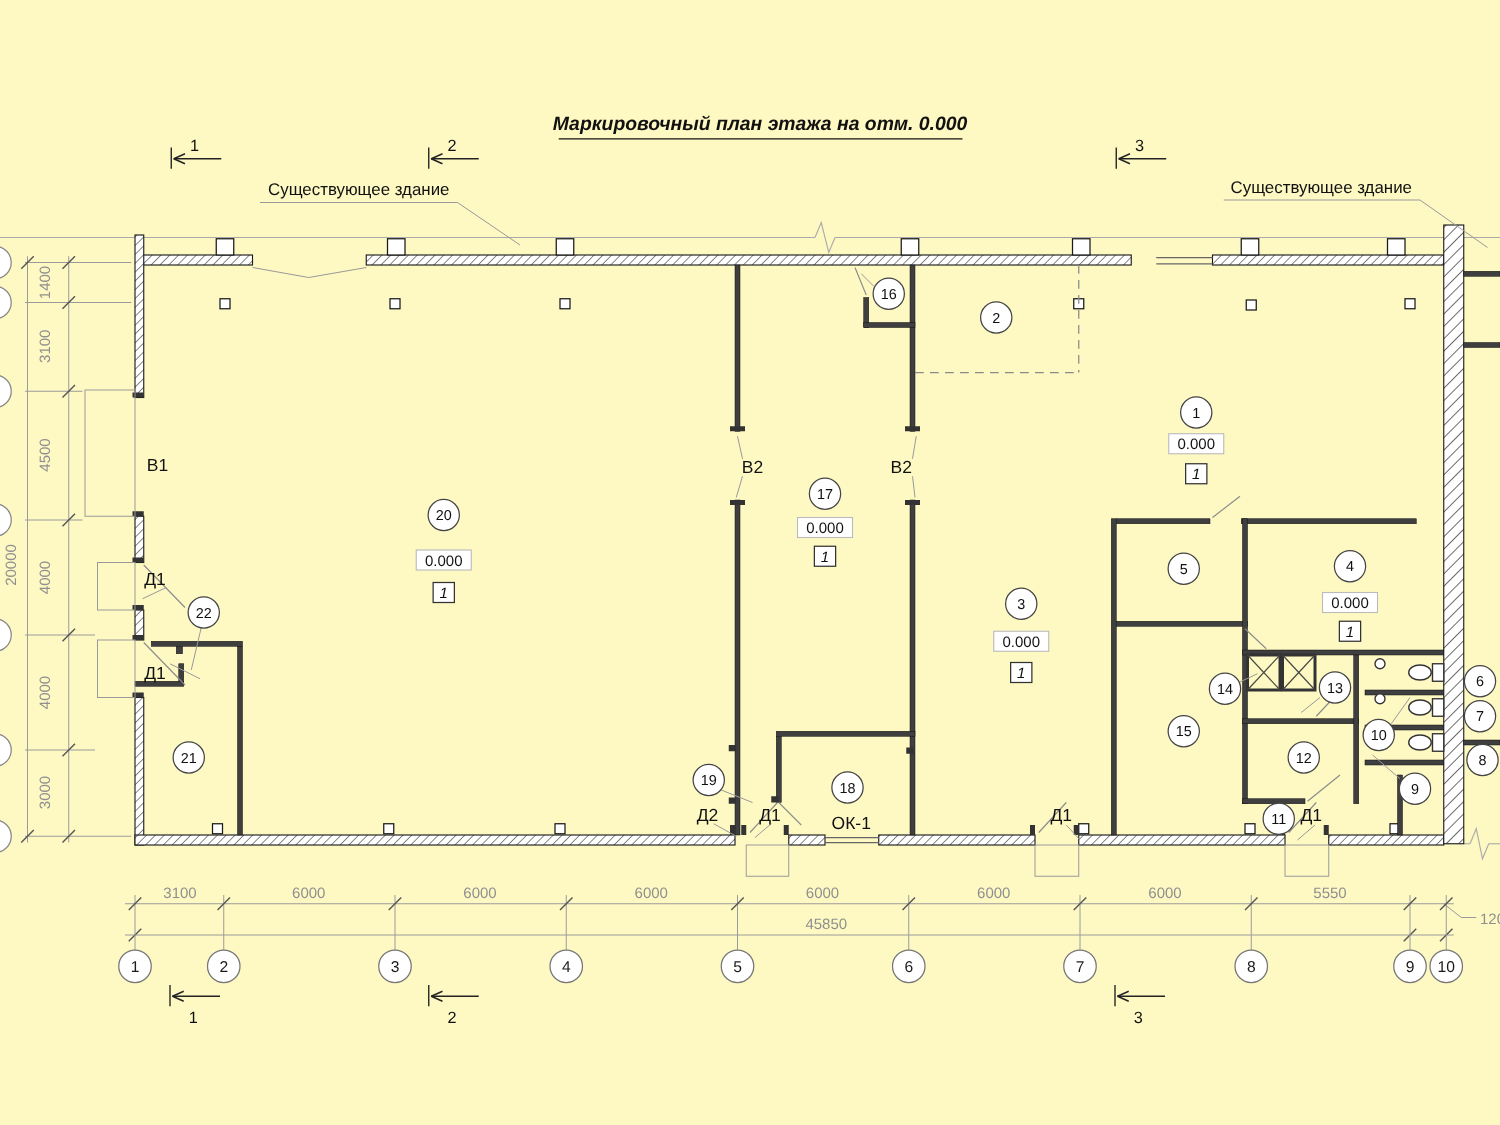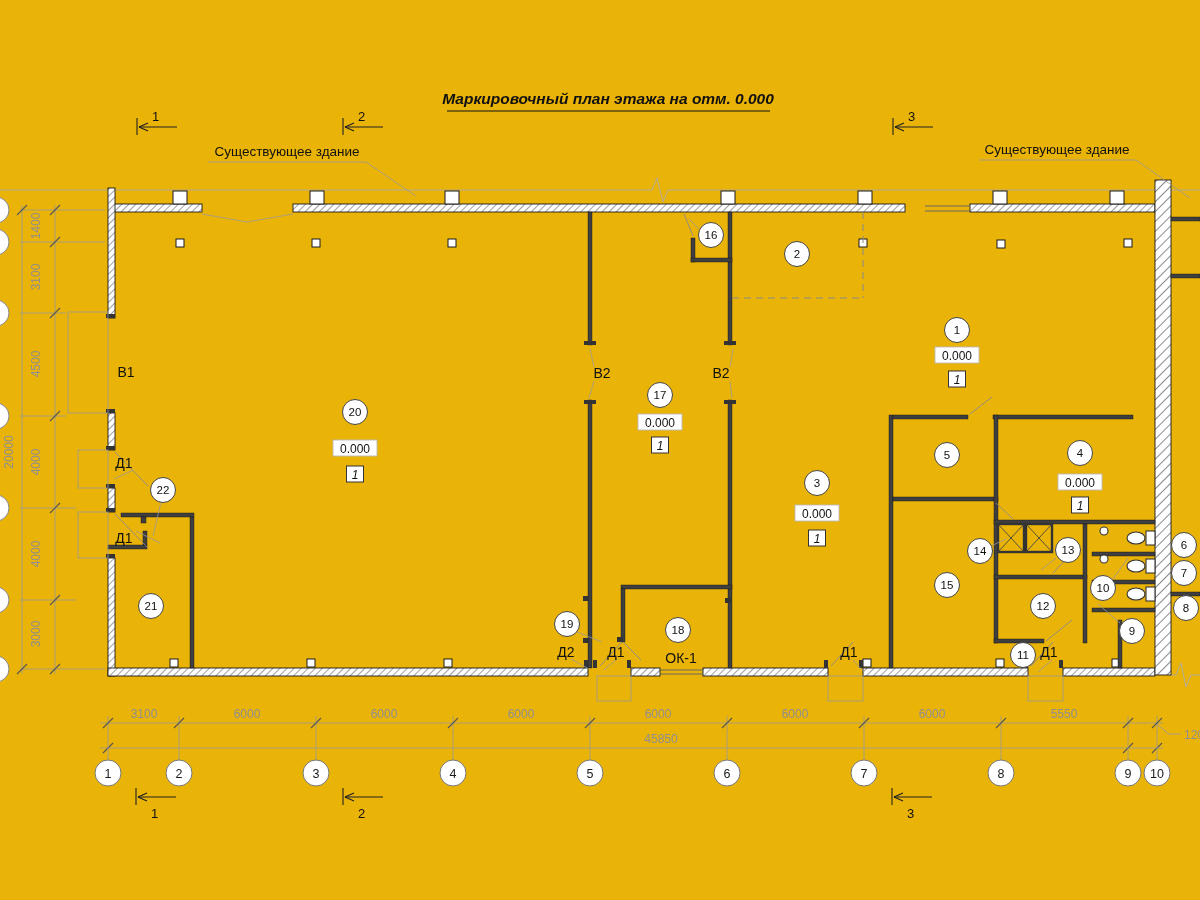--- a/index.html
+++ b/index.html
@@ -1,16 +1,16 @@
 <!DOCTYPE html>
 <html><head>
 <meta charset="utf-8">
 <style>
   html,body{margin:0;padding:0;background:#fff;}
-  .stage{width:1200px;height:900px;position:relative;background:#eab308;overflow:hidden;text-align:right;}
+  .stage{width:1200px;height:900px;position:relative;background:#fef9c3;overflow:hidden;text-align:right;}
   svg{font-family:"Liberation Sans", sans-serif;}
   .wall{fill:url(#hatchNew);stroke:#1a1a1a;stroke-width:0.9;}
   .wallex{fill:url(#hatchEx);stroke:#1a1a1a;stroke-width:0.9;}
   .pw{fill:#3f3f3f;stroke:#111;stroke-width:0.4;}
   .jam{fill:#333;stroke:none;}
   .col{fill:#fff;stroke:#1a1a1a;stroke-width:1;}
   .thin{stroke:#999;stroke-width:0.8;fill:none;}
   .xthin{stroke:#aaa;stroke-width:0.9;fill:none;}
   .leaf{stroke:#8a8a8a;stroke-width:0.9;fill:none;}
   .dash{stroke:#8a8a8a;stroke-width:1;fill:none;stroke-dasharray:7 5;}

